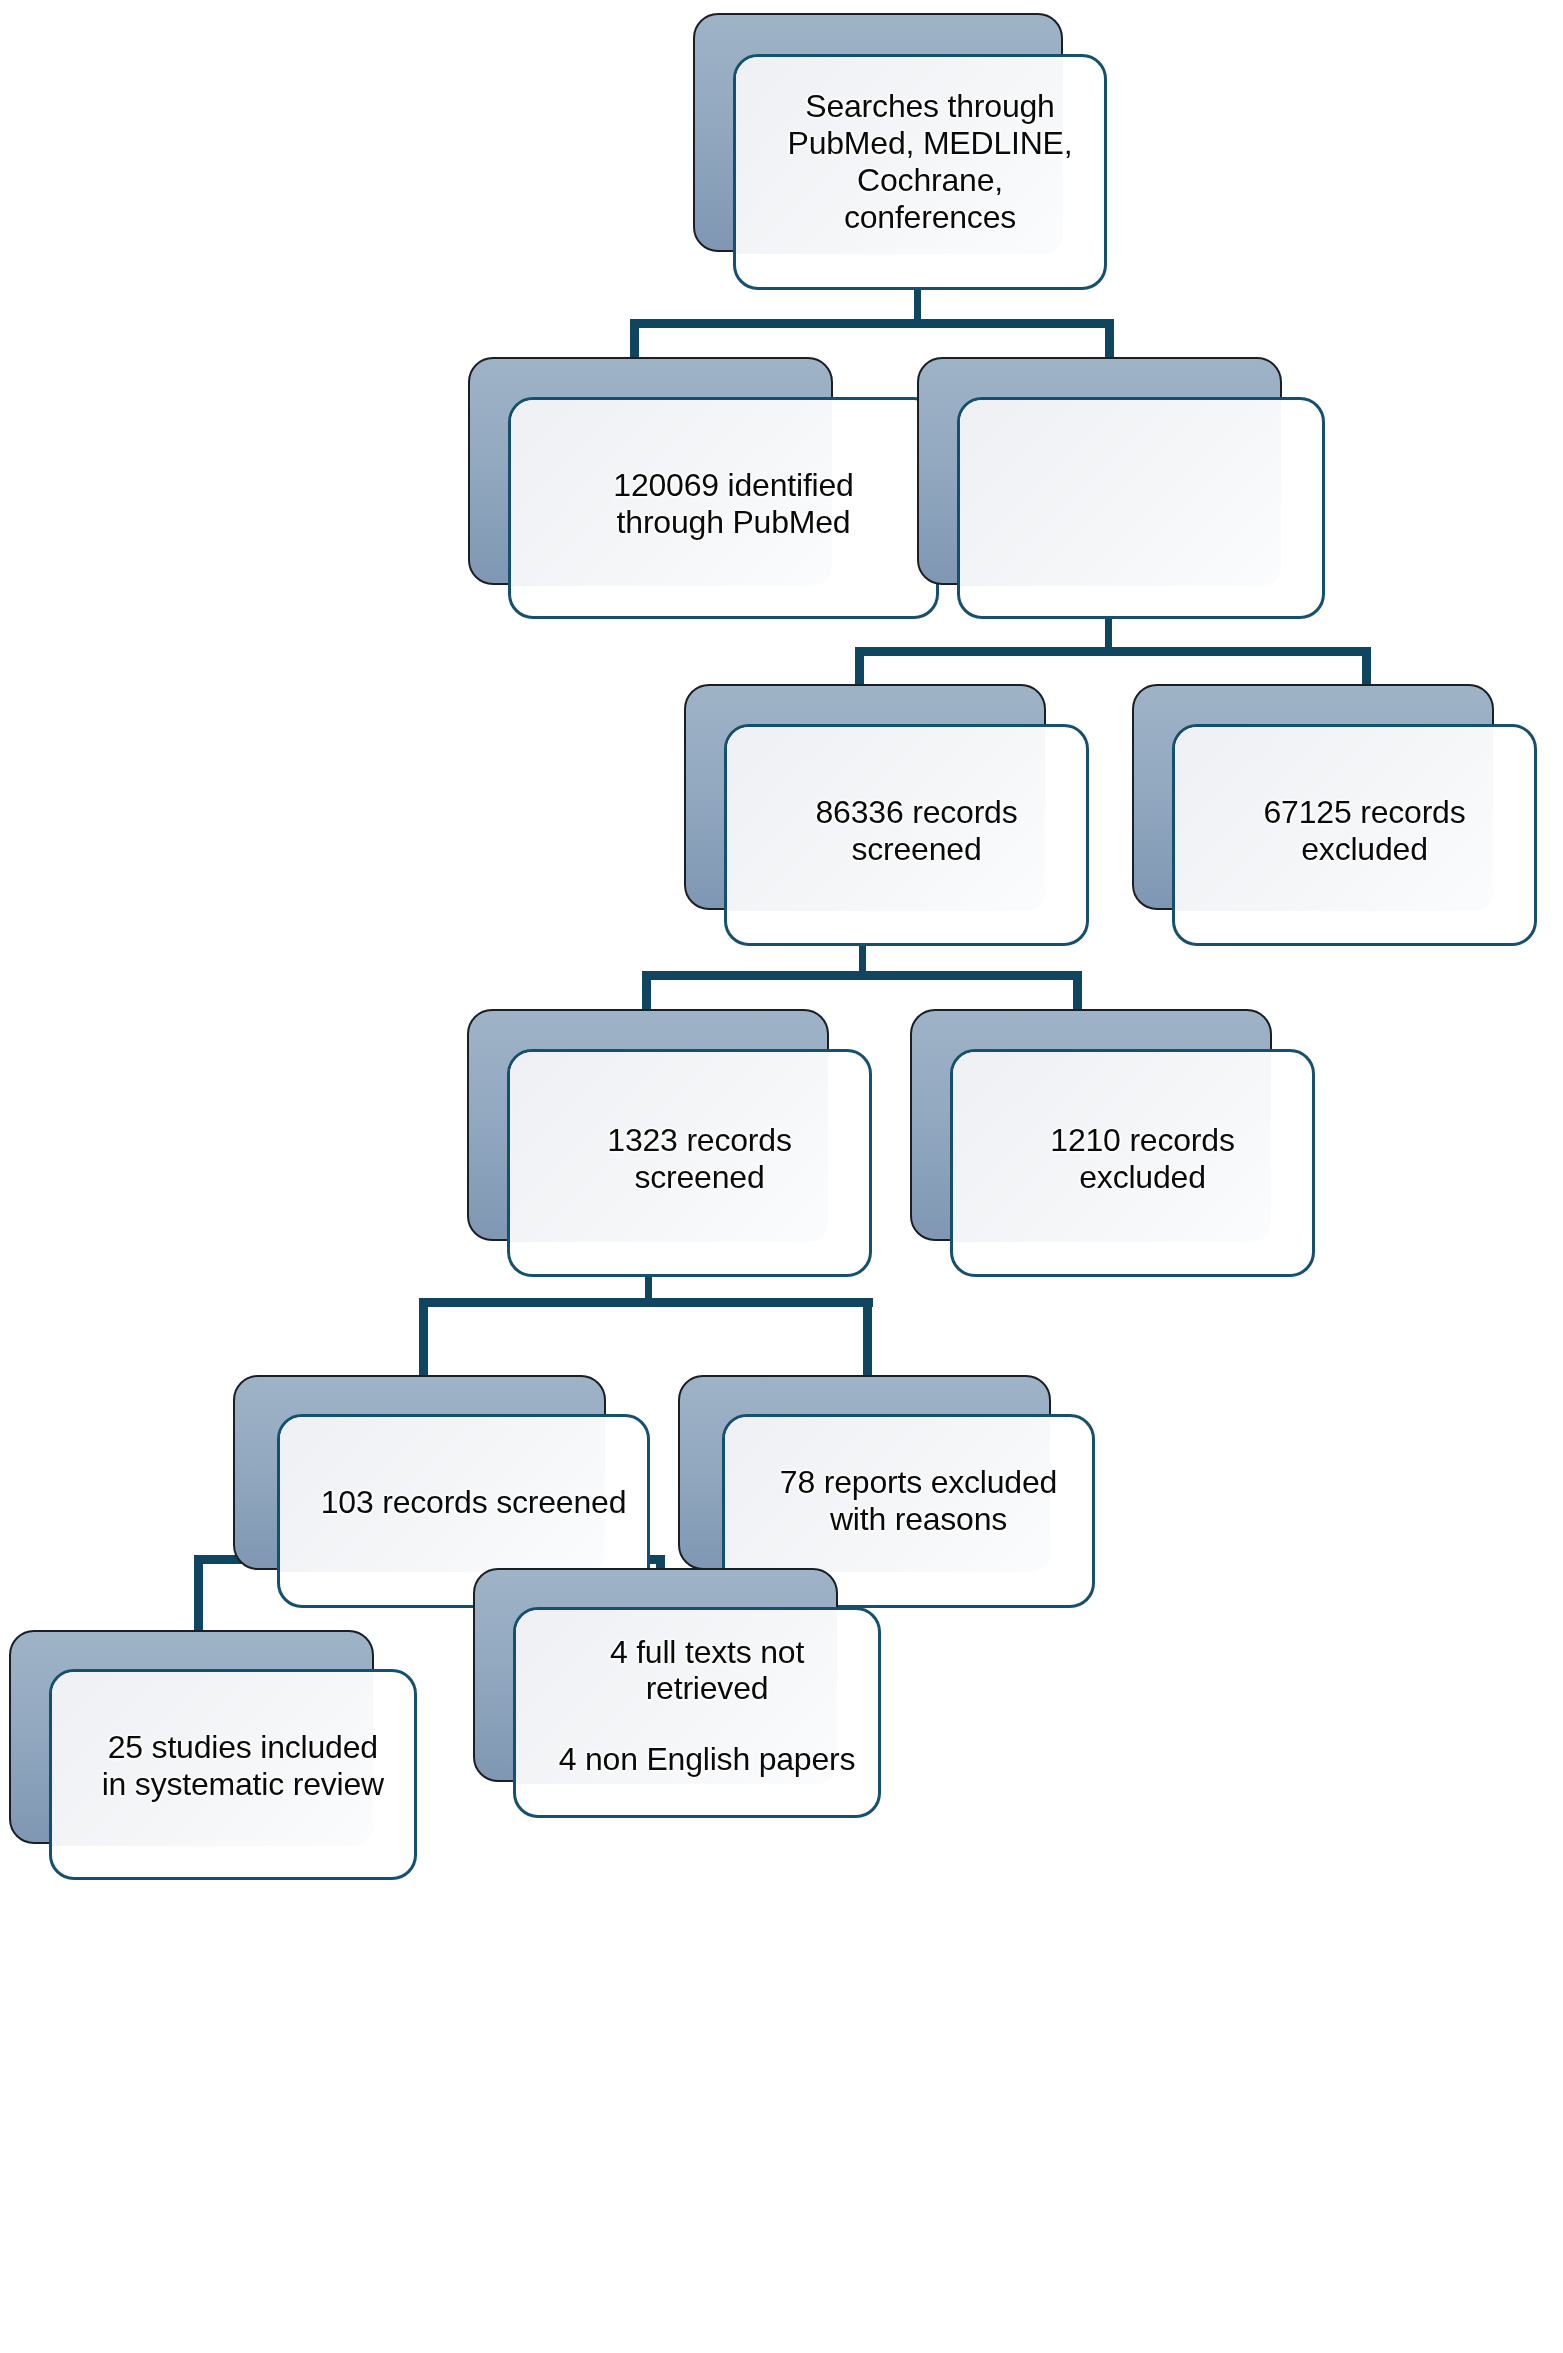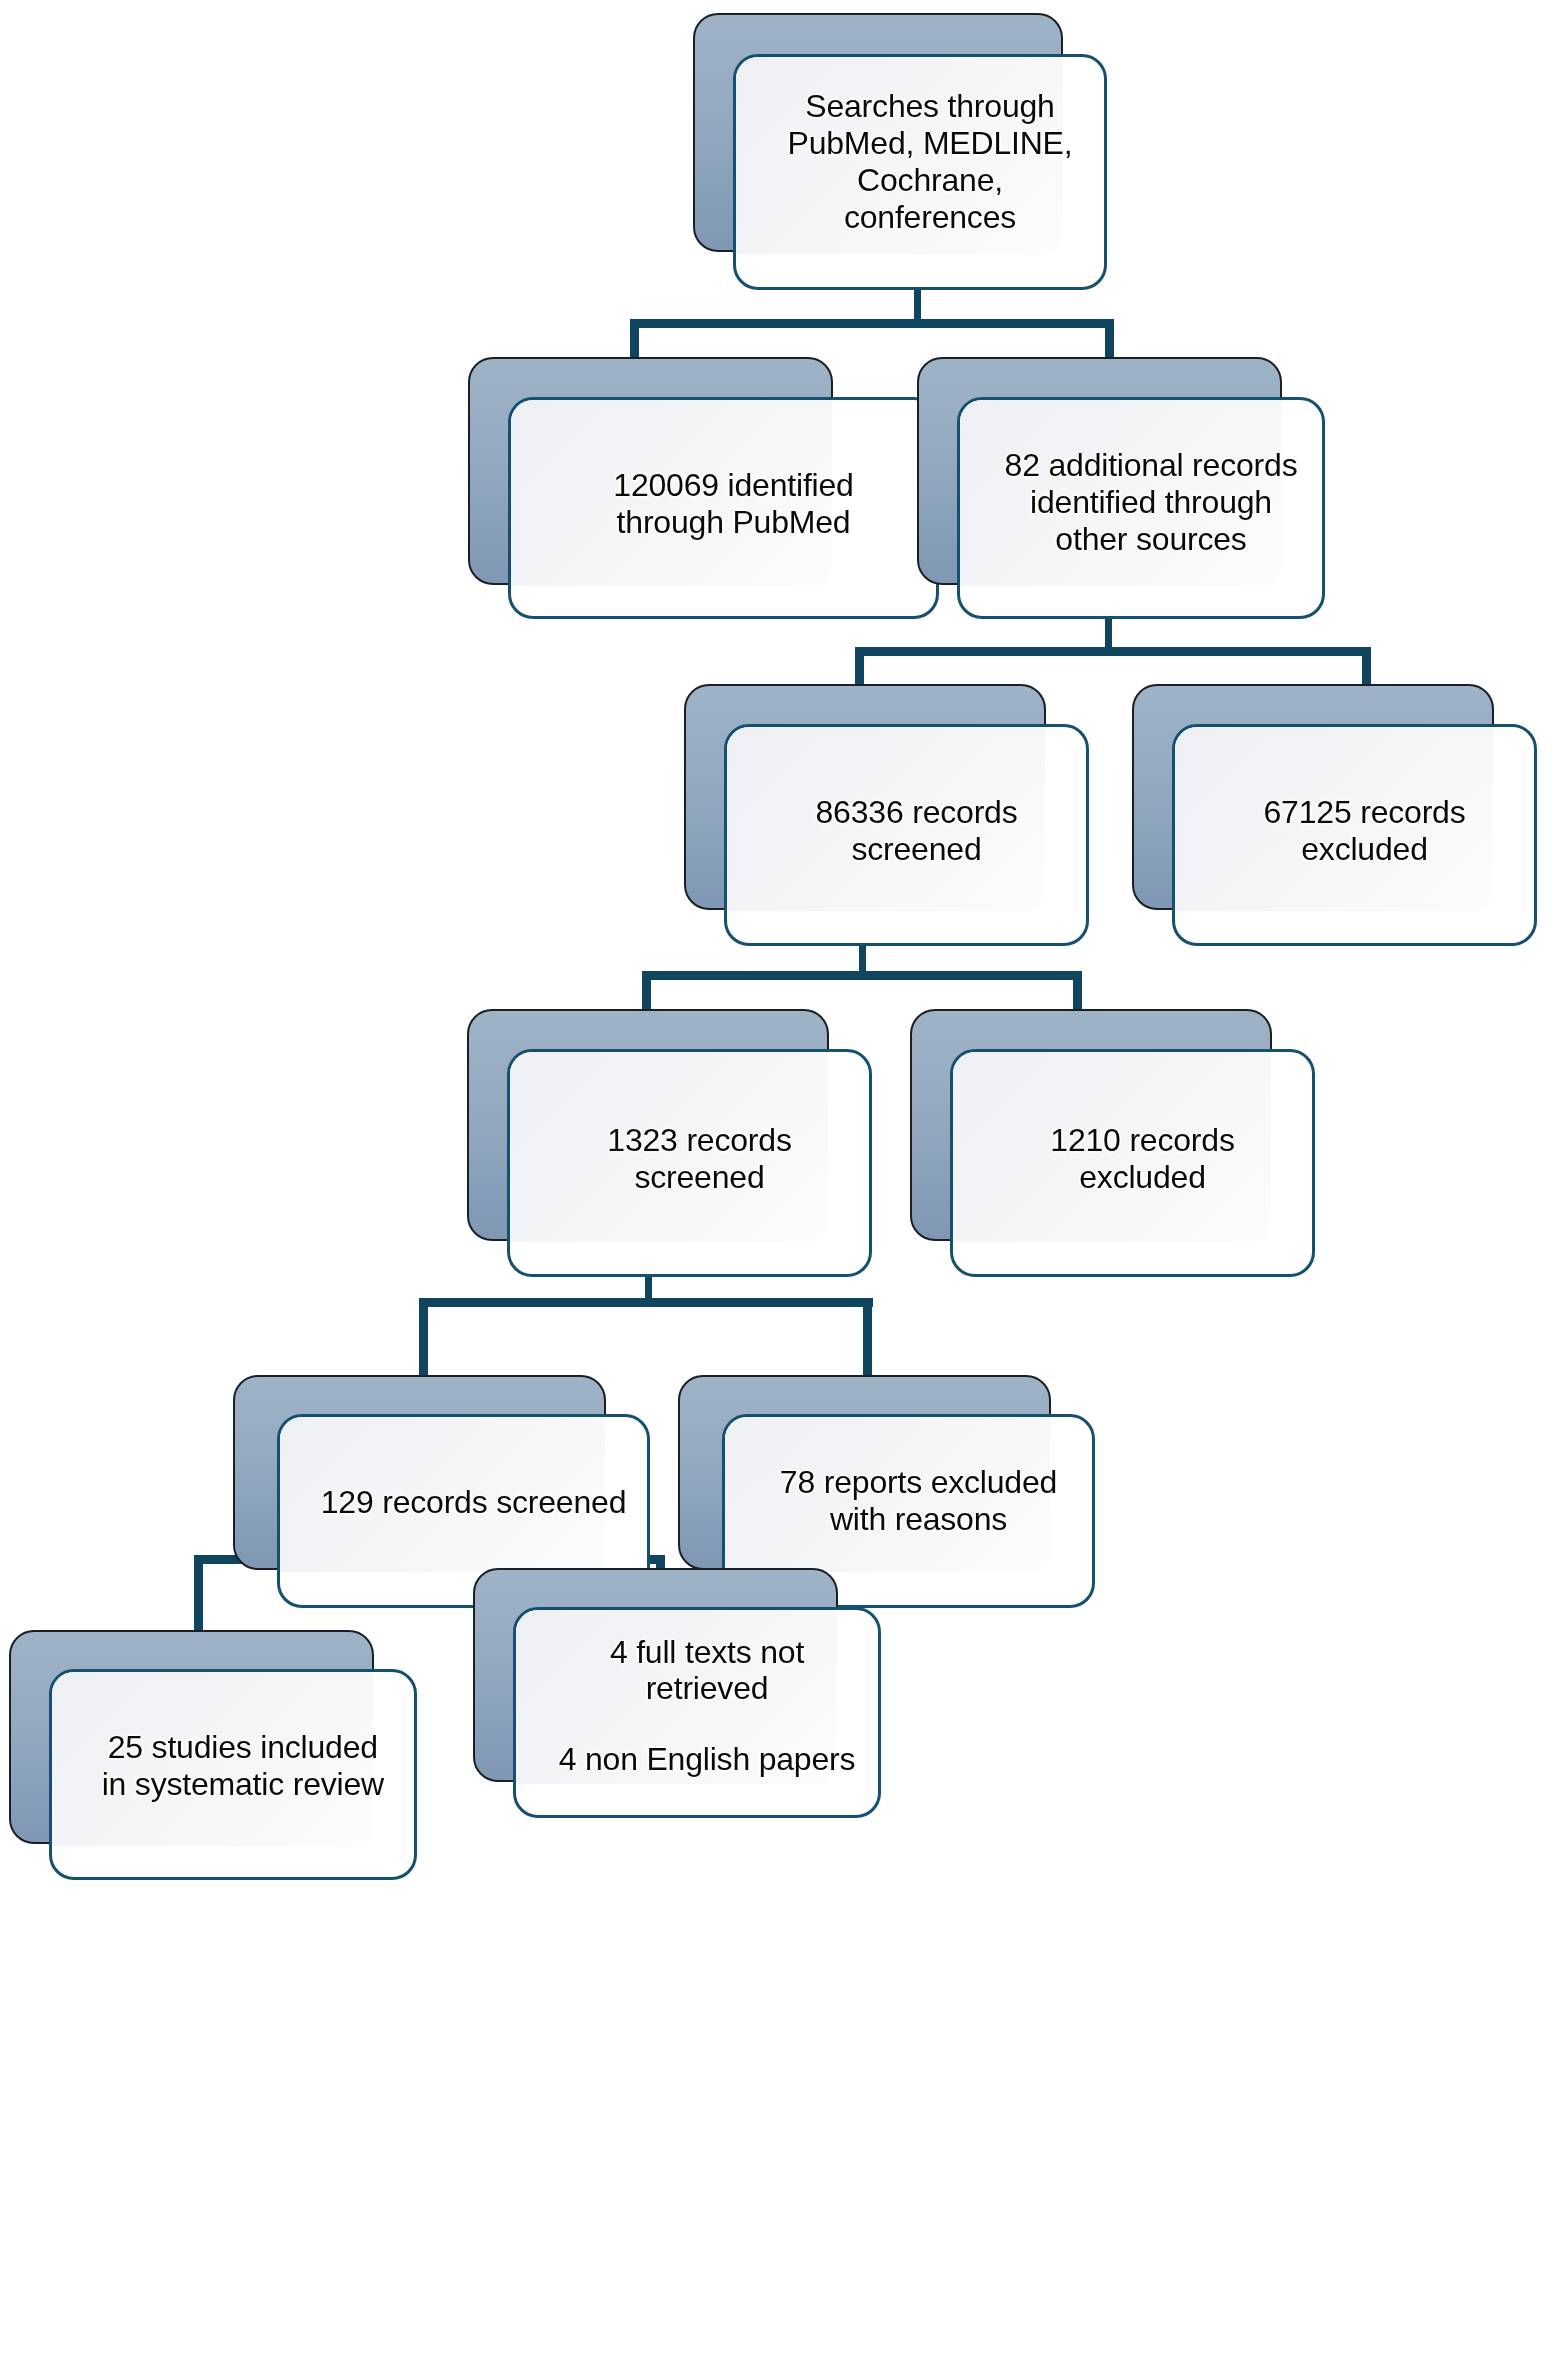--- a/index.html
+++ b/index.html
@@ -123,23 +123,20 @@
       <div class="inner" style="width:321px; height:186px;"></div>
       <div class="label" style="top:67px;">120069 identified
 through PubMed</div>
     </div>
   </div>
 
   <div class="node" style="left:917px; top:357px; width:408px; height:263px;">
     <div class="shadow" style="width:365px; height:228px;"></div>
     <div class="card" style="left:40px; top:40px; width:368px; height:222px;">
       <div class="inner" style="width:321px; height:186px;"></div>
-      <div class="label" style="top:47px;">82 additional records
-identified through
-other sources</div>
     </div>
   </div>
 
   <div class="node" style="left:684px; top:684px; width:405px; height:263px;">
     <div class="shadow" style="width:362px; height:226px;"></div>
     <div class="card" style="left:40px; top:40px; width:365px; height:222px;">
       <div class="inner" style="width:318px; height:184px;"></div>
       <div class="label" style="top:67px;">86336 records
 screened</div>
     </div>
@@ -169,21 +166,21 @@
       <div class="inner" style="width:318px; height:190px;"></div>
       <div class="label" style="top:70px;">1210 records
 excluded</div>
     </div>
   </div>
 
   <div class="node" style="left:233px; top:1375px; width:417px; height:233px;">
     <div class="shadow" style="width:373px; height:195px;"></div>
     <div class="card" style="left:44px; top:39px; width:373px; height:194px;">
       <div class="inner" style="width:325px; height:155px;"></div>
-      <div class="label" style="top:67px;">129 records screened</div>
+      <div class="label" style="top:67px;">103 records screened</div>
     </div>
   </div>
 
   <div class="node" style="left:678px; top:1375px; width:417px; height:233px;">
     <div class="shadow" style="width:373px; height:195px;"></div>
     <div class="card" style="left:44px; top:39px; width:373px; height:194px;">
       <div class="inner" style="width:325px; height:155px;"></div>
       <div class="label" style="top:47px;">78 reports excluded
 with reasons</div>
     </div>

